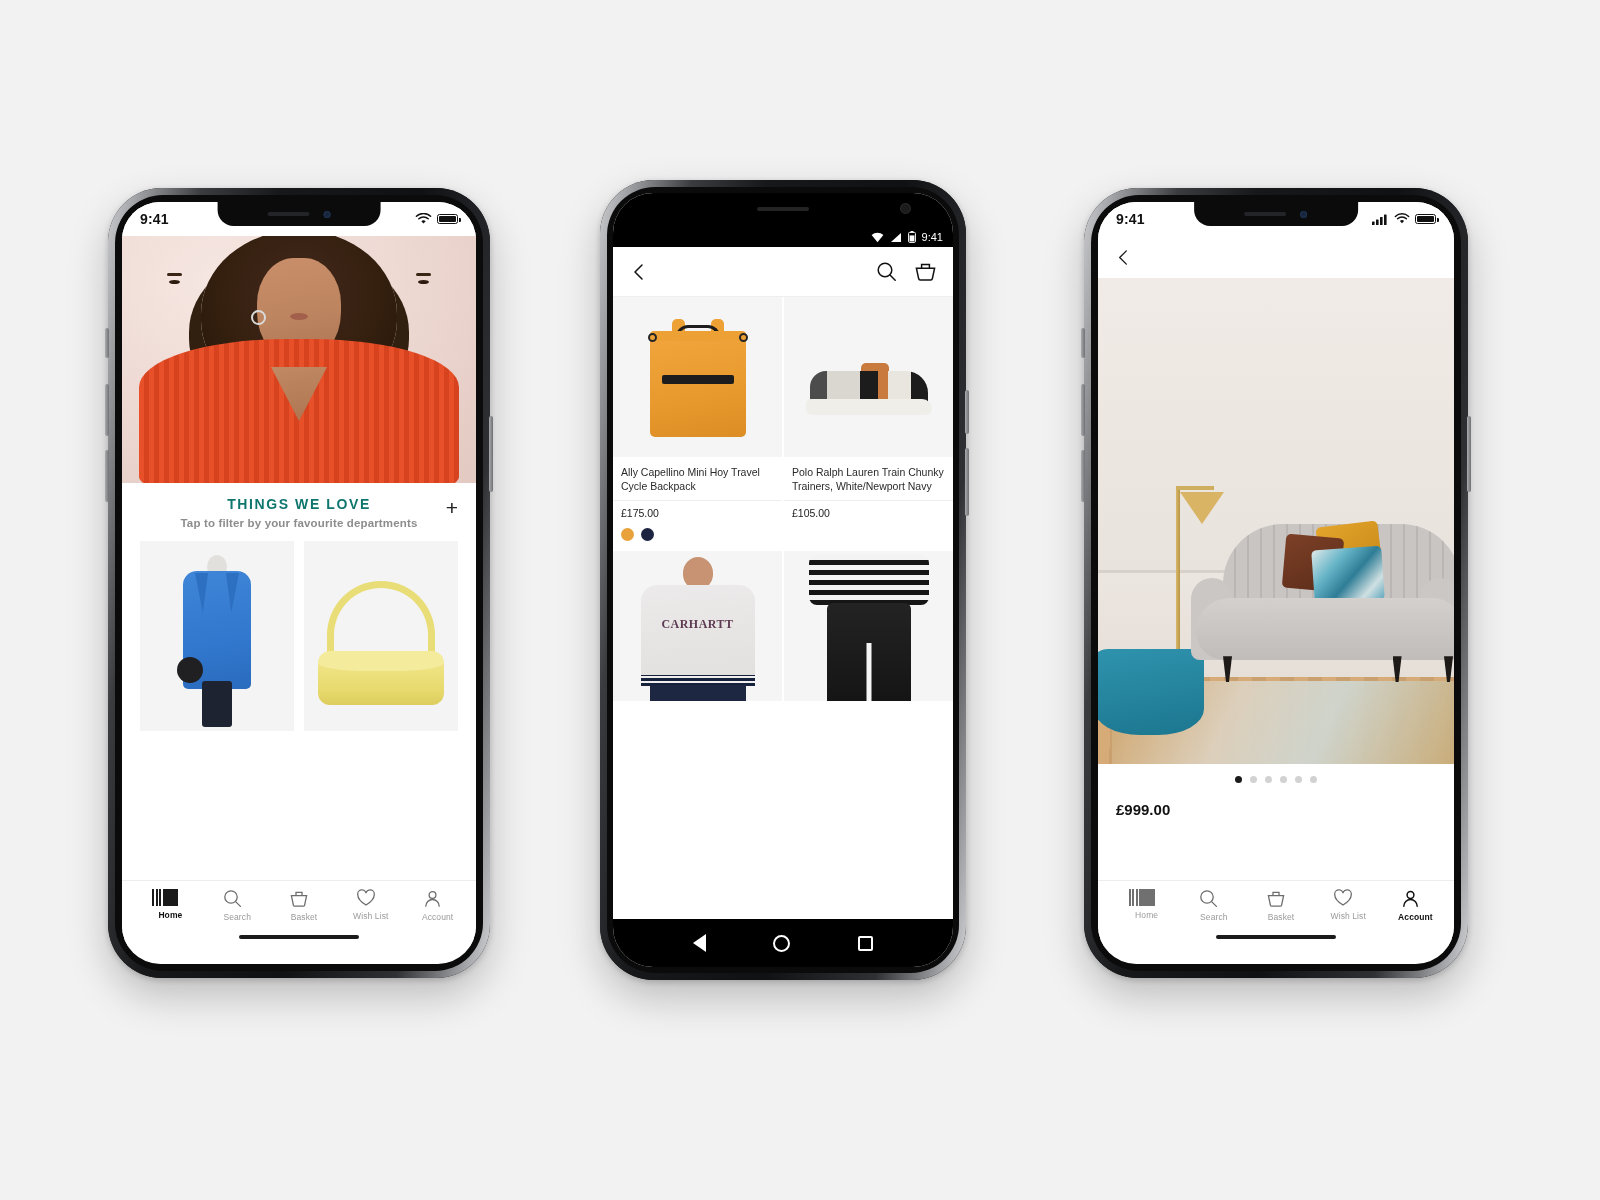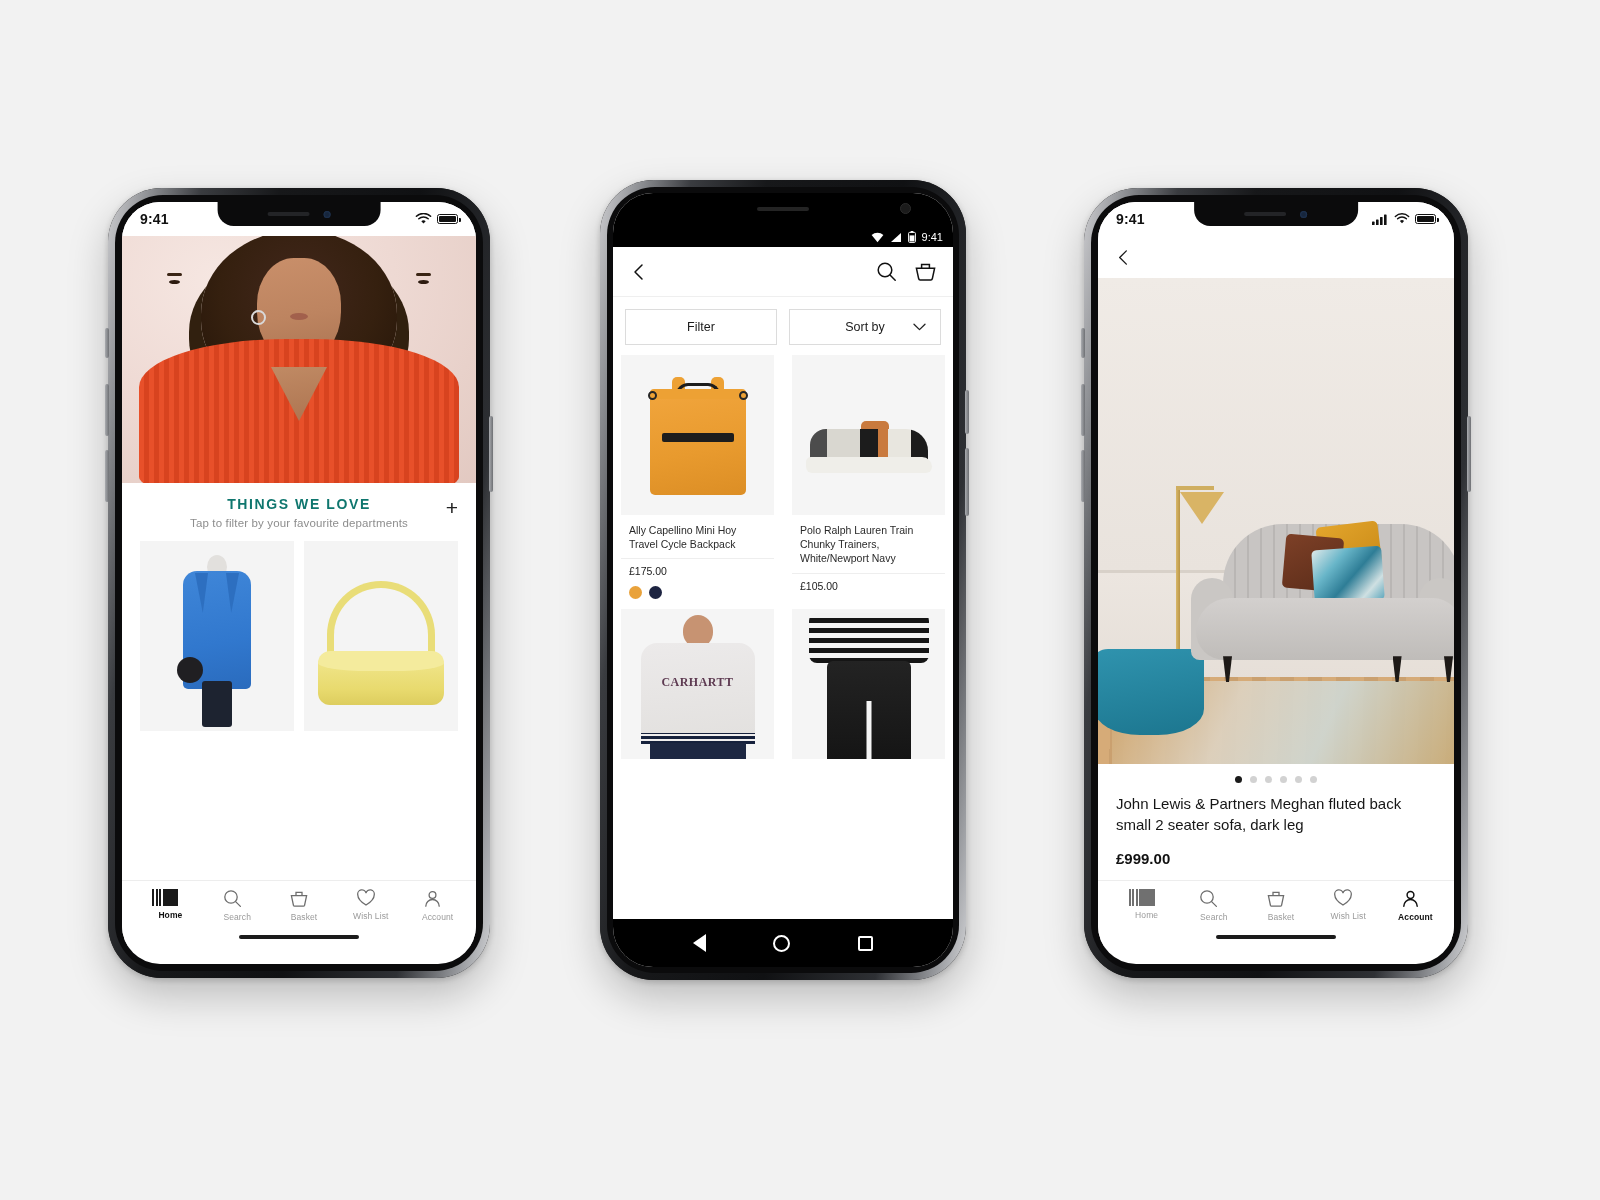--- a/index.html
+++ b/index.html
@@ -64,21 +64,21 @@
         width:320px; height:150px; border-radius:46% 46% 10% 10% / 32% 32% 8% 8%;
         background:repeating-linear-gradient(90deg,#e8502a 0 5px,#d8431f 5px 10px); }
   .hero .vneck { position:absolute; left:50%; transform:translateX(-50%); bottom:62px;
         width:56px; height:54px; background:linear-gradient(170deg,#c08a64,#ad7450);
         clip-path: polygon(0 0, 100% 0, 50% 100%); }
   .hero .neck { position:absolute; left:50%; transform:translateX(-50%); bottom:96px;
         width:40px; height:38px; background:#b57c57; }
 
   .twl { background:#fff; padding:13px 20px 6px; position:relative; text-align:center; }
   .twl-title { font-size:14px; letter-spacing:1.6px; font-weight:700; color:#0f766e; }
-  .twl-sub { font-size:11.5px; color:#8d8d8d; margin-top:5px; letter-spacing:.15px; }
+  .twl-sub { font-size:11.5px; color:#8d8d8d; margin-top:5px; letter-spacing:.15px;font-weight:bold; }
   .twl-plus { position:absolute; right:18px; top:14px; font-size:21px; color:#222; line-height:1; font-weight:300; }
 
   .cards { display:flex; gap:10px; padding:6px 18px 0; background:#fff; }
   .card { flex:1; height:190px; background:#f4f4f4; position:relative; overflow:hidden; }
 
   
   .coat-fig{position:absolute;left:50%;transform:translateX(-50%);bottom:0;width:100%;height:100%;background:#f4f4f4;}
   .coat-head{position:absolute;left:50%;transform:translateX(-50%);top:14px;width:20px;height:24px;border-radius:50%;background:#e2e0dd;}
   .coat-body{position:absolute;left:50%;transform:translateX(-50%);top:30px;width:68px;height:118px;
      background:linear-gradient(170deg,#3f86d8 0%,#3178ce 60%,#2a6bbd 100%);border-radius:14px 14px 5px 5px;}
@@ -117,21 +117,21 @@
   .and-status { position:absolute; right:10px; bottom:4px; display:flex; align-items:center; gap:6px;
         color:#fff; font-size:11px; font-weight:500; }
   .and-appbar { background:#fff; height:50px; display:flex; align-items:center;
         justify-content:space-between; padding:0 16px; border-bottom:1px solid #efefef; }
   .and-appbar .right { display:flex; align-items:center; gap:17px; }
   .fs-row { display:flex; gap:12px; padding:12px 12px 10px; background:#fff; }
   .fs-btn { flex:1; height:36px; border:1px solid #dcdcdc; background:#fff;
         display:flex; align-items:center; justify-content:center; font-size:12.5px; color:#1a1a1a; position:relative; }
   .fs-btn .chev { position:absolute; right:14px; }
   .plist { display:grid; grid-template-columns:1fr 1fr; gap:0 2px; background:#fff; }
-  .pcell { padding:0 8px 10px; }
+  .pcell { padding:0 0 10px; }
   .pimg { height:160px; background:#f5f5f5; position:relative; overflow:hidden; }
   .pname { font-size:10.5px; line-height:1.35; color:#2a2a2a; padding:8px 8px 7px; min-height:36px; }
   .pprice { font-size:10.5px; color:#1a1a1a; padding:6px 8px 0; border-top:1px solid #eee; }
   .swatches { display:flex; gap:7px; padding:9px 8px 0; }
   .sw { width:13px; height:13px; border-radius:50%; }
 
   
   .bp-body{position:absolute;left:50%;transform:translateX(-50%);top:44px;width:96px;height:96px;
      background:linear-gradient(170deg,#f0a43b 0%,#e89a2e 55%,#dc8e25 100%);border-radius:5px;}
   .bp-top{position:absolute;left:50%;transform:translateX(-50%);top:34px;width:96px;height:16px;
@@ -375,31 +375,20 @@
             <circle cx="9" cy="9" r="6.8" stroke="#111" stroke-width="1.5" fill="none"></circle>
             <line x1="14" y1="14" x2="19.2" y2="19.2" stroke="#111" stroke-width="1.5" stroke-linecap="round"></line>
           </svg>
           <svg width="23" height="21" viewBox="0 0 23 21">
             <path d="M2.4 7.2h18.2l-2.3 10.6a1.5 1.5 0 0 1-1.4 1.1H6.1a1.5 1.5 0 0 1-1.4-1.1z" stroke="#111" stroke-width="1.5" fill="none"></path>
             <path d="M7.6 7V3.4h7.8V7" stroke="#111" stroke-width="1.5" fill="none" stroke-linecap="round"></path>
           </svg>
         </div>
       </div>
 
-      <div class="fs-row">
-        <div class="fs-btn">
-          <span>Filter</span>
-        </div>
-        <div class="fs-btn">
-          <span>Sort by</span>
-          <svg class="chev" width="13" height="8" viewBox="0 0 13 8">
-            <path d="M1 1.2 6.5 6.6 12 1.2" stroke="#222" stroke-width="1.3" fill="none" stroke-linecap="round" stroke-linejoin="round"></path>
-          </svg>
-        </div>
-      </div>
 
       <div class="plist">
 
         <div class="pcell">
           <div class="pimg">
             <div class="bp-strap l"></div>
             <div class="bp-strap r"></div>
             <div class="bp-handle"></div>
             <div class="bp-top"></div>
             <div class="bp-body"></div>
@@ -522,21 +511,20 @@
 
       <div class="dots">
         <span class="dot on"></span>
         <span class="dot"></span>
         <span class="dot"></span>
         <span class="dot"></span>
         <span class="dot"></span>
         <span class="dot"></span>
       </div>
 
-      <div class="p3-title">John Lewis &amp; Partners Meghan fluted back small 2 seater sofa, dark leg</div>
       <div class="p3-price">£999.00</div>
 
       <div style="position:absolute;left:0;right:0;bottom:18px;">
         <div class="jlnav">
           <div class="item">
             <span class="jl-logo" style="opacity:.62">
                 <span></span>
                 <span></span>
                 <span></span>
                 <span></span>

